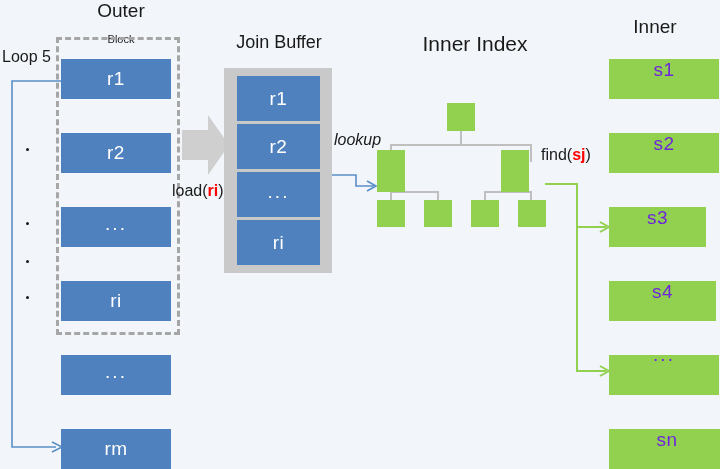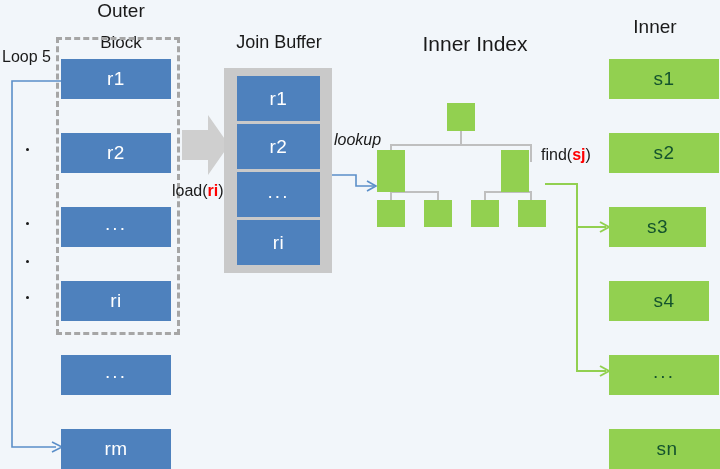--- a/index.html
+++ b/index.html
@@ -36,24 +36,24 @@
     color: #ffffff;
     font-size: 19px;
     display: flex;
     align-items: center;
     justify-content: center;
     letter-spacing: .5px;
   }
   .sbox {
     position: absolute;
     background: #92d050;
-    color: #14532d;
+    color: #6d28d9;
     font-size: 19px;
     display: flex;
-    align-items: center;
+    align-items: flex-start;
     justify-content: center;
     letter-spacing: .5px;
   }
   .dots-blue, .dots-green {
     font-size: 19px;
     letter-spacing: 2px;
     line-height: 0;
     padding-bottom: 6px;
   }
 
@@ -91,21 +91,21 @@
     position: absolute;
     background: #bfbfbf;
   }
 </style>
 </head>
 <body>
 
 <div id="canvas">
 
   <div class="ttl" style="left:62px; top:0px; width:118px;">Outer</div>
-  <div class="ttl" style="left:62px; top:33px; width:118px; font-size:17px;">Block</div>
+  <div class="ttl" style="left:62px; top:33px; width:118px; font-size:11px;">Block</div>
   <div class="ttl" style="left:218px; top:32px; width:122px; font-size:18px;">Join Buffer</div>
   <div class="ttl" style="left:395px; top:32px; width:160px; font-size:21px;">Inner Index</div>
   <div class="ttl" style="left:600px; top:0px; width:110px;margin-top:16px;">Inner</div>
 
   <div class="lbl" style="left:2px; top:48px;">Loop 5</div>
 
   <svg class="conn" style="left:0px; top:70px; width:80px; height:390px;" viewBox="0 0 80 390">
     <path d="M 62 11 L 12 11 L 12 377 L 56 377" fill="none" stroke="#5b8fc9" stroke-width="1.6"></path>
     <path d="M 52 372 L 62 377 L 52 382" fill="none" stroke="#5b8fc9" stroke-width="1.6"></path>
   </svg>
@@ -199,21 +199,21 @@
 
   <div class="sbox" style="left:609px; top:59px; width:110px; height:40px;">
     <span>s1</span>
   </div>
   <div class="sbox" style="left:609px; top:133px; width:110px; height:40px;">
     <span>s2</span>
   </div>
   <div class="sbox" style="left:609px; top:207px; width:97px; height:40px;">
     <span>s3</span>
   </div>
-  <div class="sbox" style="left:609px; top:281px; width:90px; height:40px;padding-left:10px;">
+  <div class="sbox" style="left:609px; top:281px; width:107px; height:40px;">
     <span>s4</span>
   </div>
   <div class="sbox" style="left:609px; top:355px; width:110px; height:40px;">
     <span class="dots-green">...</span>
   </div>
   <div class="sbox" style="left:609px; top:429px; width:116px; height:40px;">
     <span>sn</span>
   </div>
 
 </div>

